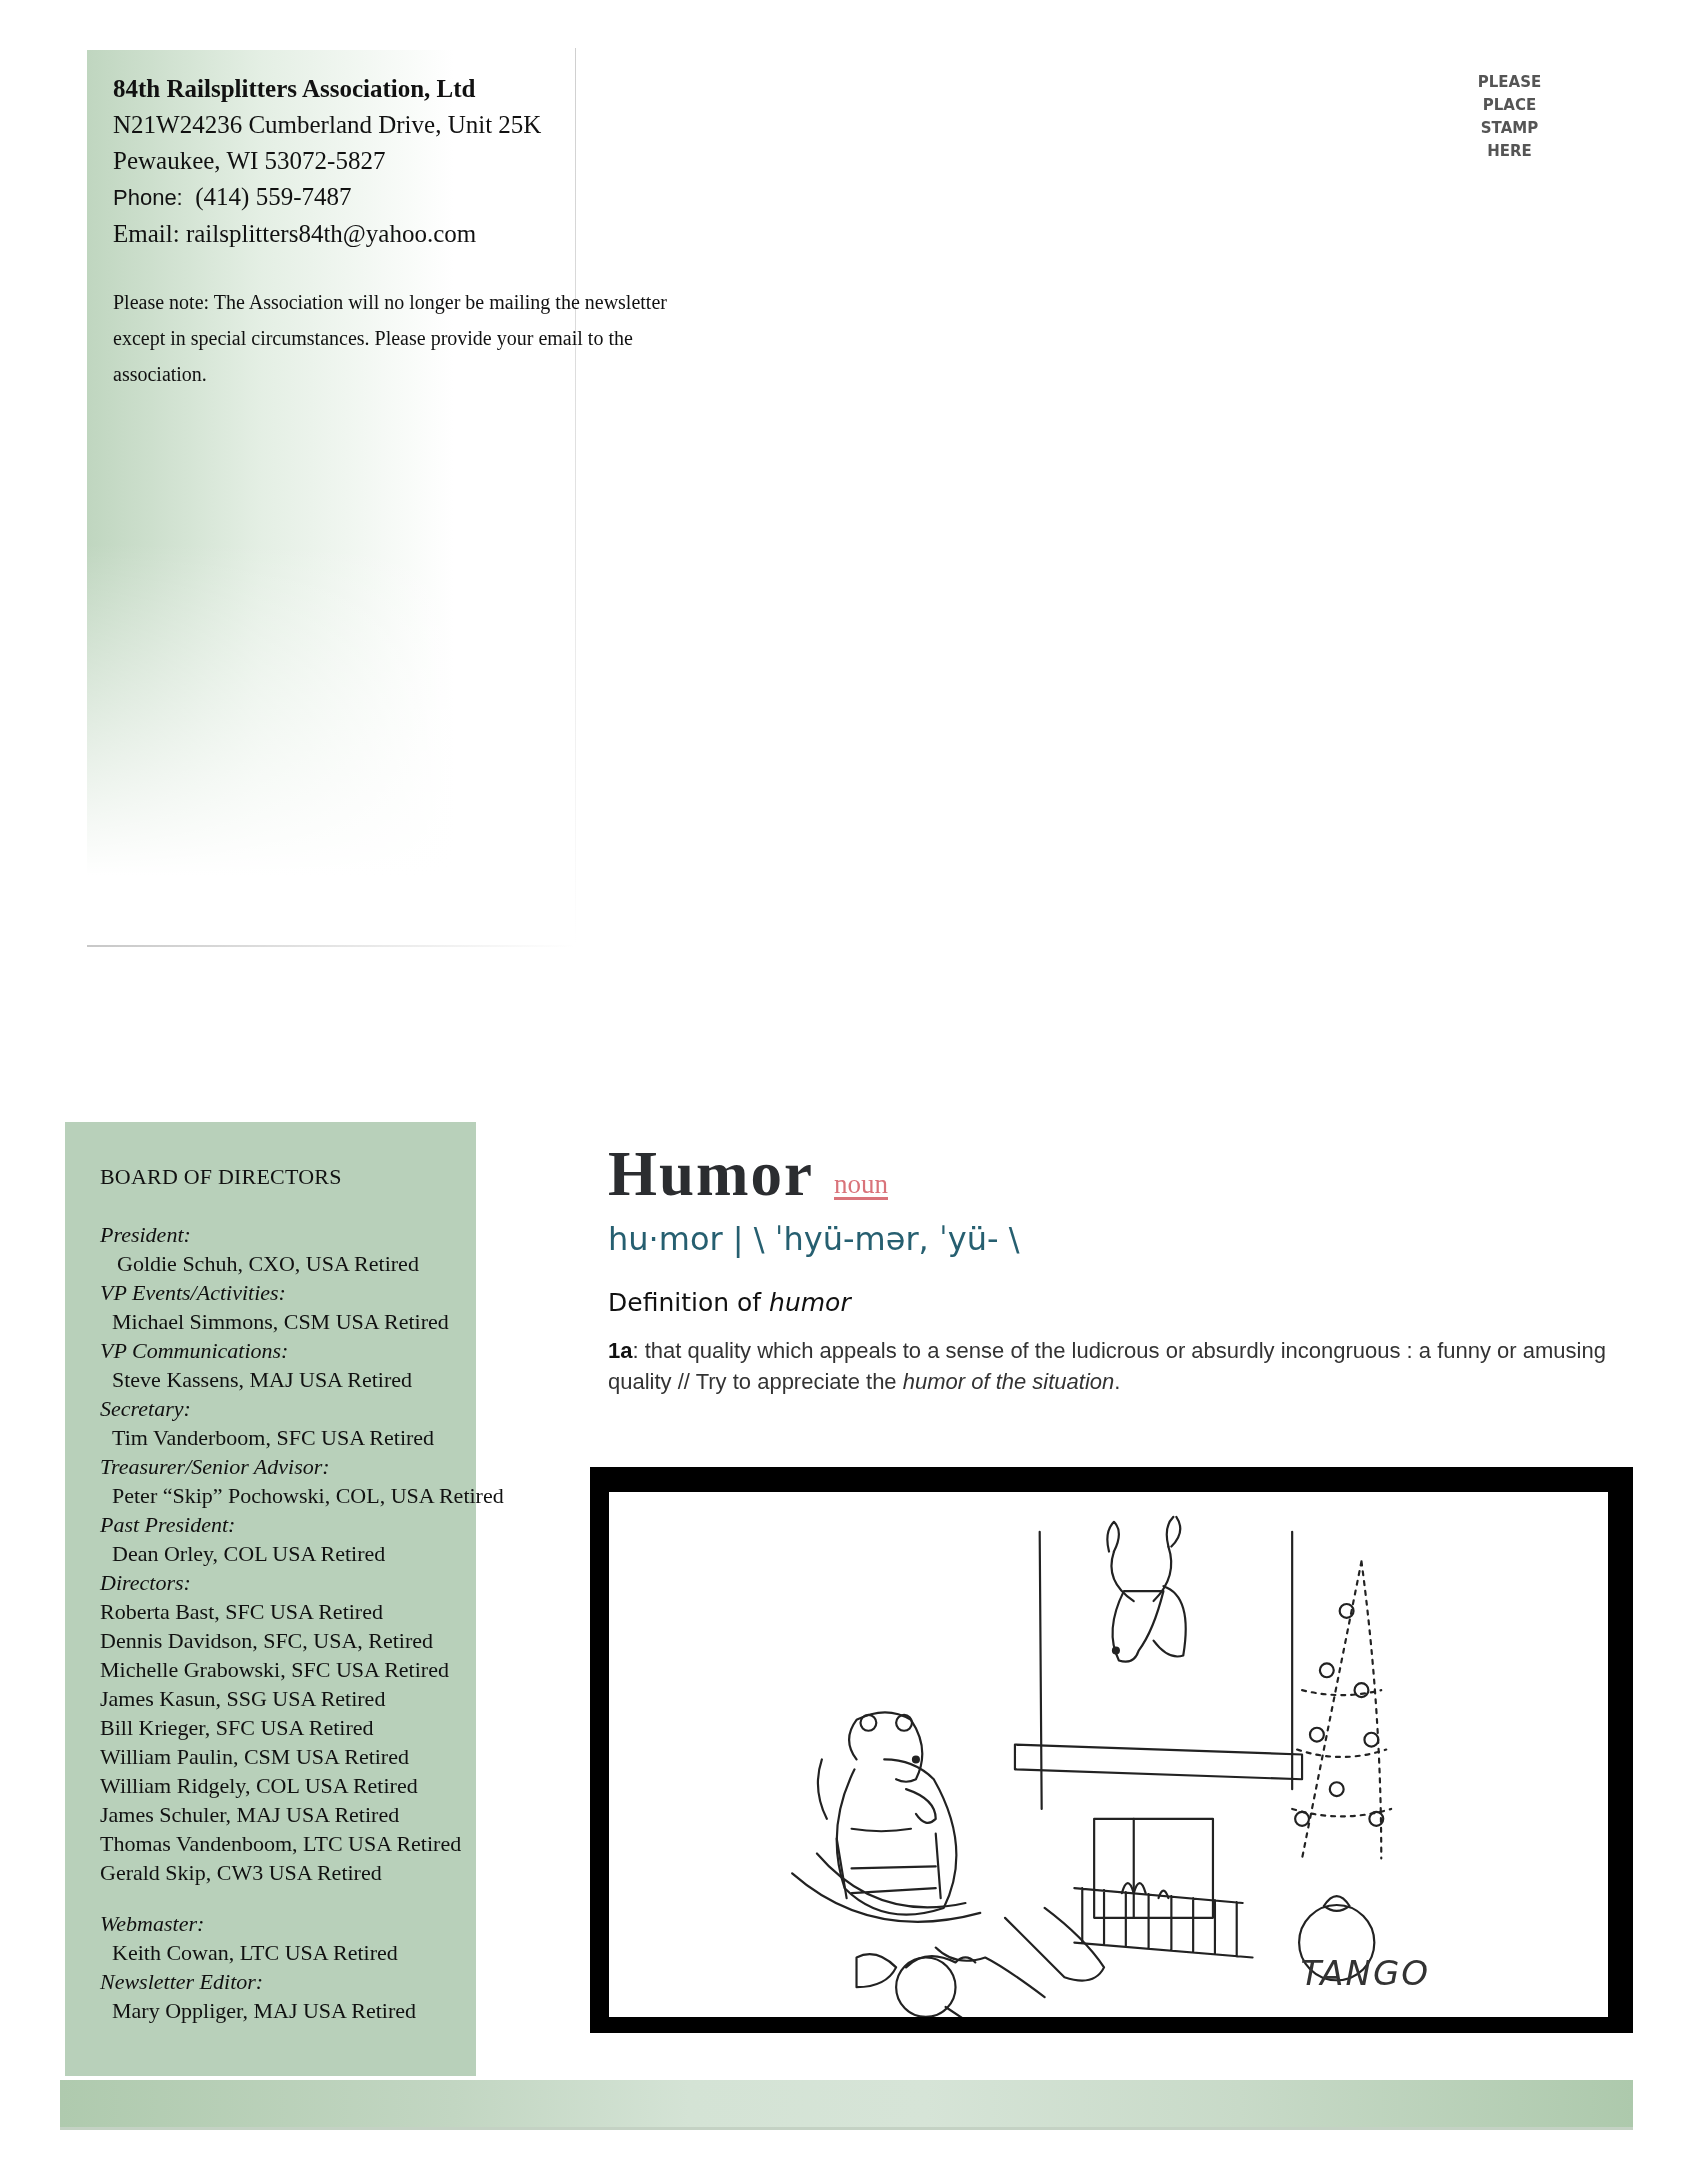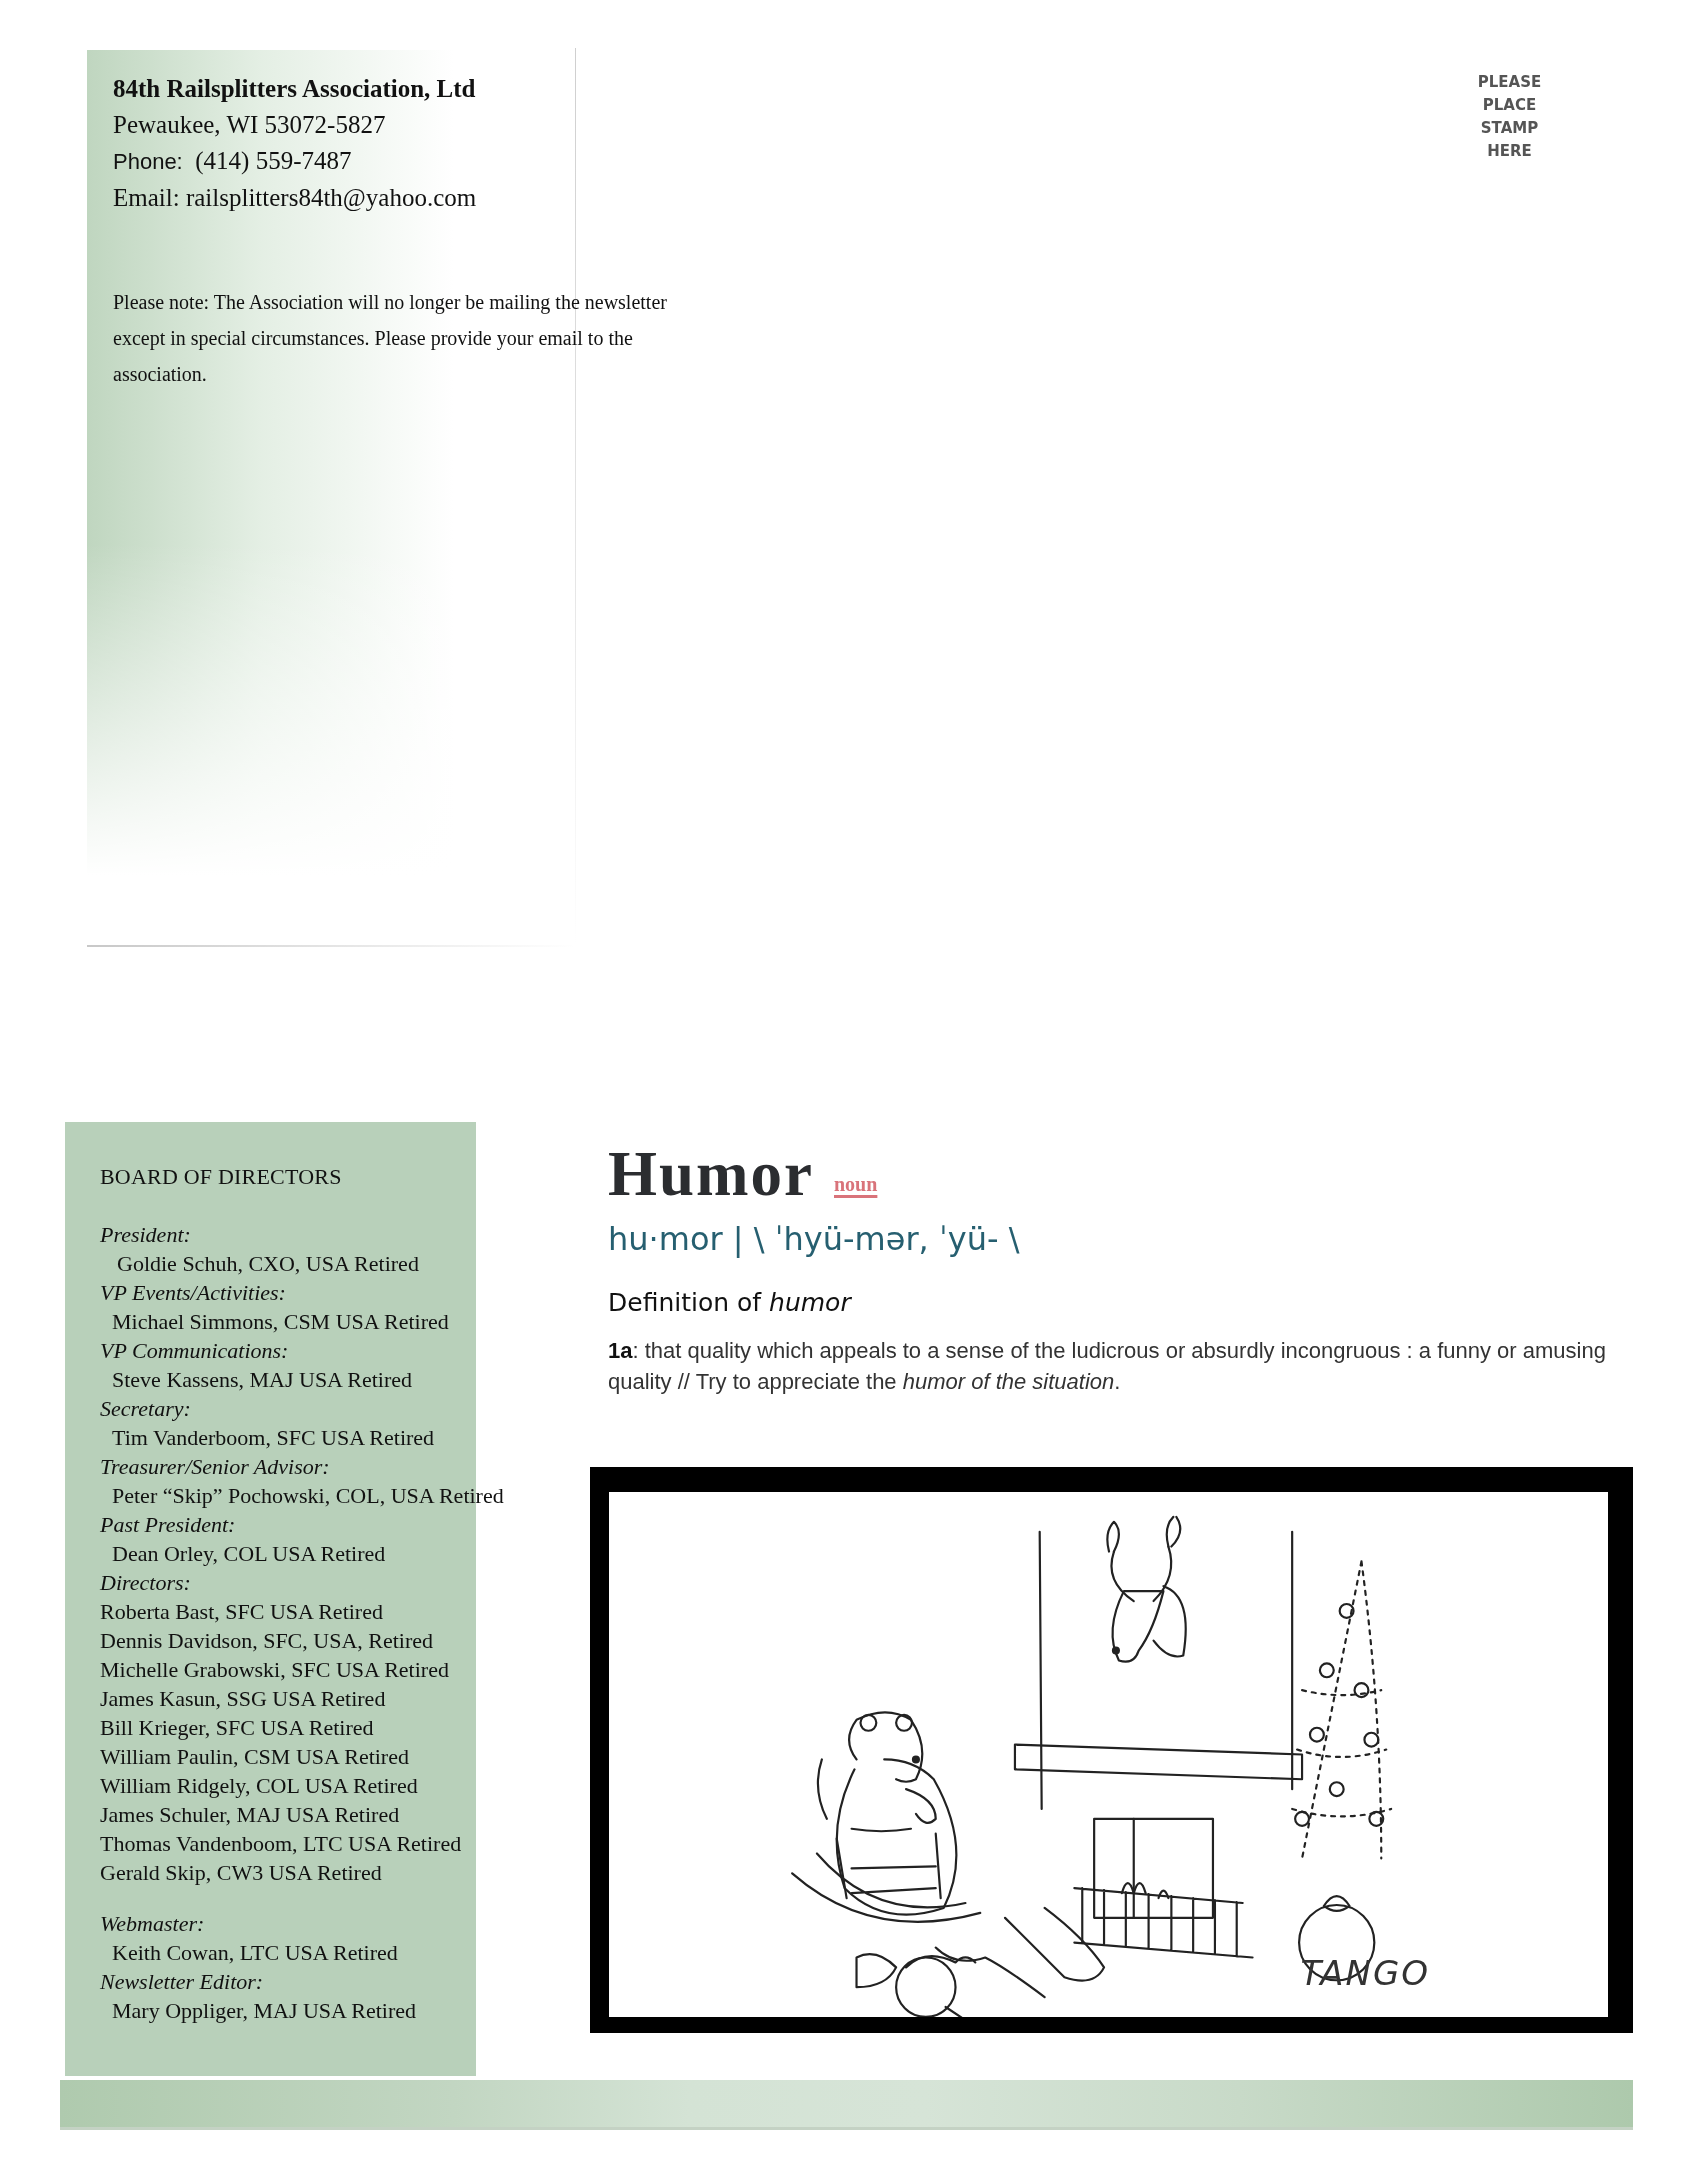--- a/index.html
+++ b/index.html
@@ -35,21 +35,21 @@
   .board-inner { position: absolute; left: 35px; top: 40px; width: 475px;
     font-family: "Liberation Serif", serif; font-size: 22px; line-height: 29px; color: #111; }
   .board-title { margin-bottom: 29px; letter-spacing: 0.2px; }
   .role { font-style: italic; }
   .person { padding-left: 12px; }
   .director { }
   .board .spacer { height: 22px; }
 
   
   .humor-title { position: absolute; left: 608px; top: 1135px; font-family: "Liberation Serif", serif; font-weight: bold; font-size: 63px; line-height: 79px; color: #2b2d30; letter-spacing: 2px; }
-  .humor-pos { position: absolute; left: 834px; top: 1166px; font-family: "Liberation Serif", serif; font-weight: bold; font-size: 20px; line-height: 36px; color: #d9737a; text-decoration: underline; text-decoration-thickness: 3px; text-underline-offset: 4px; }
+  .humor-pos { position: absolute; left: 834px; top: 1166px; font-family: "Liberation Serif", serif; font-weight: normal; font-size: 27px; line-height: 36px; color: #d9737a; text-decoration: underline; text-decoration-thickness: 3px; text-underline-offset: 4px; }
   .pron { position: absolute; left: 608px; top: 1218px; font-family: "DejaVu Sans", sans-serif; font-size: 32px; line-height: 42px; color: #265f70; }
   .def-label { position: absolute; left: 608px; top: 1289px; font-family: "DejaVu Sans", sans-serif; font-size: 25px; line-height: 28px; color: #111; }
   .def-label i { font-style: italic; }
   .def-body { position: absolute; left: 608px; top: 1335px; width: 1030px; font-family: "Liberation Sans", sans-serif; font-size: 22px; line-height: 31px; color: #333; }
   .def-body b { color: #111; }
   .def-body i { font-style: italic; }
 
   
   .cartoon-frame { position: absolute; left: 590px; top: 1467px; width: 1043px; height: 566px; background: #000; }
   .cartoon-inner { position: absolute; left: 19px; top: 25px; width: 999px; height: 525px; background: #fff; overflow: hidden; }
@@ -63,20 +63,21 @@
 </style>
 </head>
 <body>
 
 <div class="addr-panel"></div>
 <div class="addr-vline"></div>
 <div class="addr-hline"></div>
 
 <div class="addr-text">
   <div class="org">84th Railsplitters Association, Ltd</div>
+  <div>N21W24236 Cumberland Drive, Unit 25K</div>
   <div>Pewaukee, WI  53072-5827</div>
   <div>
     <span class="phone-label">Phone:</span>&nbsp;&nbsp;<span>(414) 559-7487</span>
   </div>
   <div>
     <span>Email:</span> <span>railsplitters84th@yahoo.com</span>
   </div>
 </div>
 
 <div class="addr-note">Please note:  The Association will no longer be mailing the newsletter except in special circumstances.  Please provide your email to the association.</div>

